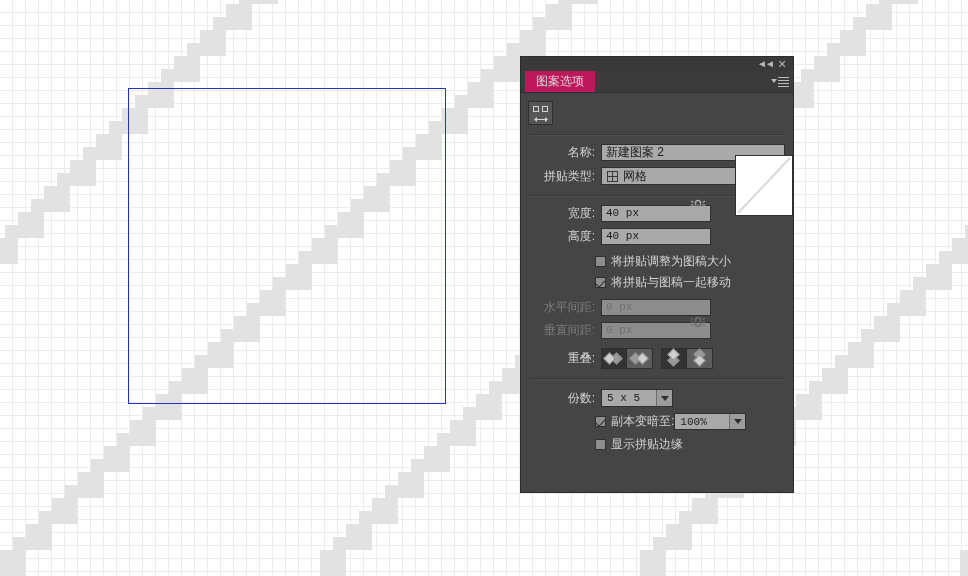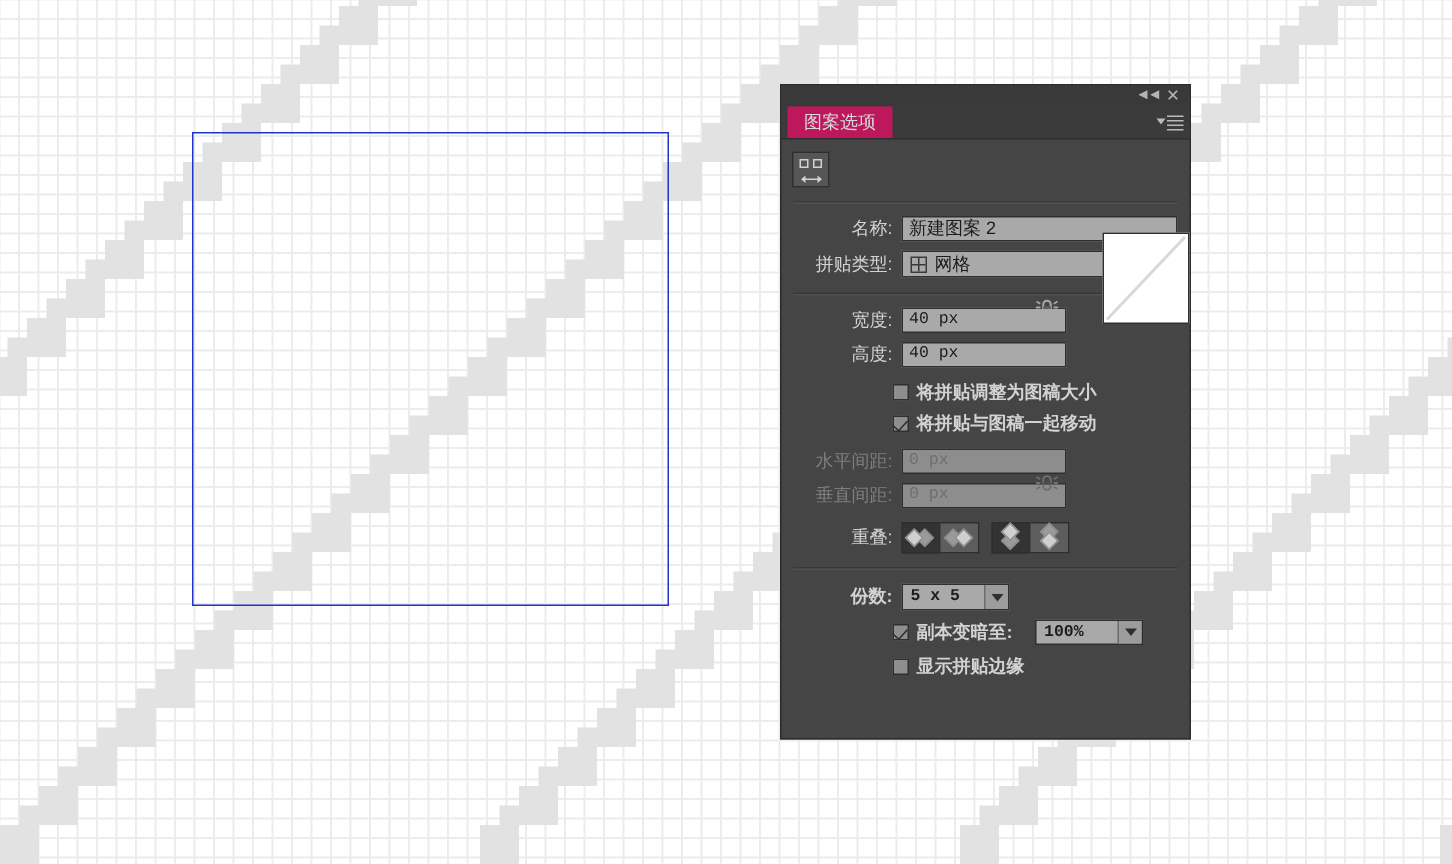--- a/index.html
+++ b/index.html
@@ -247,21 +247,20 @@
   }
   .linkicon.wh  { left: 168px; top: -10px; }
   .linkicon.gap { left: 168px; top: -10px; }
 
   
   .cbrow {
     display: flex; align-items: center;
     padding: 0 24px 0 0;
     margin: 0 0 4px 0;
     position: relative;
-    font-weight: bold;
   }
   .cb {
     width: 11px; height: 11px;
     background: #8e8e8e;
     border: 1px solid #2f2f2f;
     box-sizing: border-box;
     margin-right: 5px;
     flex: none;
     position: relative;
     cursor: pointer;
@@ -301,21 +300,21 @@
   }
   .dm.dark { background: #9a9a9a; }
   
   .h-left  { left: 1px;  top: 2px; }
   .h-right { left: 8px;  top: 2px; }
   
   .v-top    { left: 5px; top: -2px; }
   .v-bottom { left: 5px; top: 4px; }
 
   .row-overlap { align-items: center; }
-  .row-copies  { align-items: flex-start; font-weight: bold; }
+  .row-copies  { align-items: flex-end; }
 
   .indent66 { padding-left: 74px; }
 </style>
 </head>
 <body>
 
 <div id="stage">
 
   <div id="grid"></div>
 
@@ -619,21 +618,21 @@
             </span>
           <span class="cbtn">
               <span class="caret"></span>
             </span>
         </div>
       </div>
 
       <div class="cbrow indent66" style="margin-top:6px;">
         <span class="cb checked"></span>
         <span class="cbtext">副本变暗至:</span>
-        <span class="combo combo-dim100" style="margin-left:15px;justify-content:flex-end;">
+        <span class="combo combo-dim100" style="margin-left:0;justify-content:flex-end;">
           <span class="ctext">
               <span>100%</span>
             </span>
           <span class="cbtn">
               <span class="caret"></span>
             </span>
         </span>
       </div>
 
 

